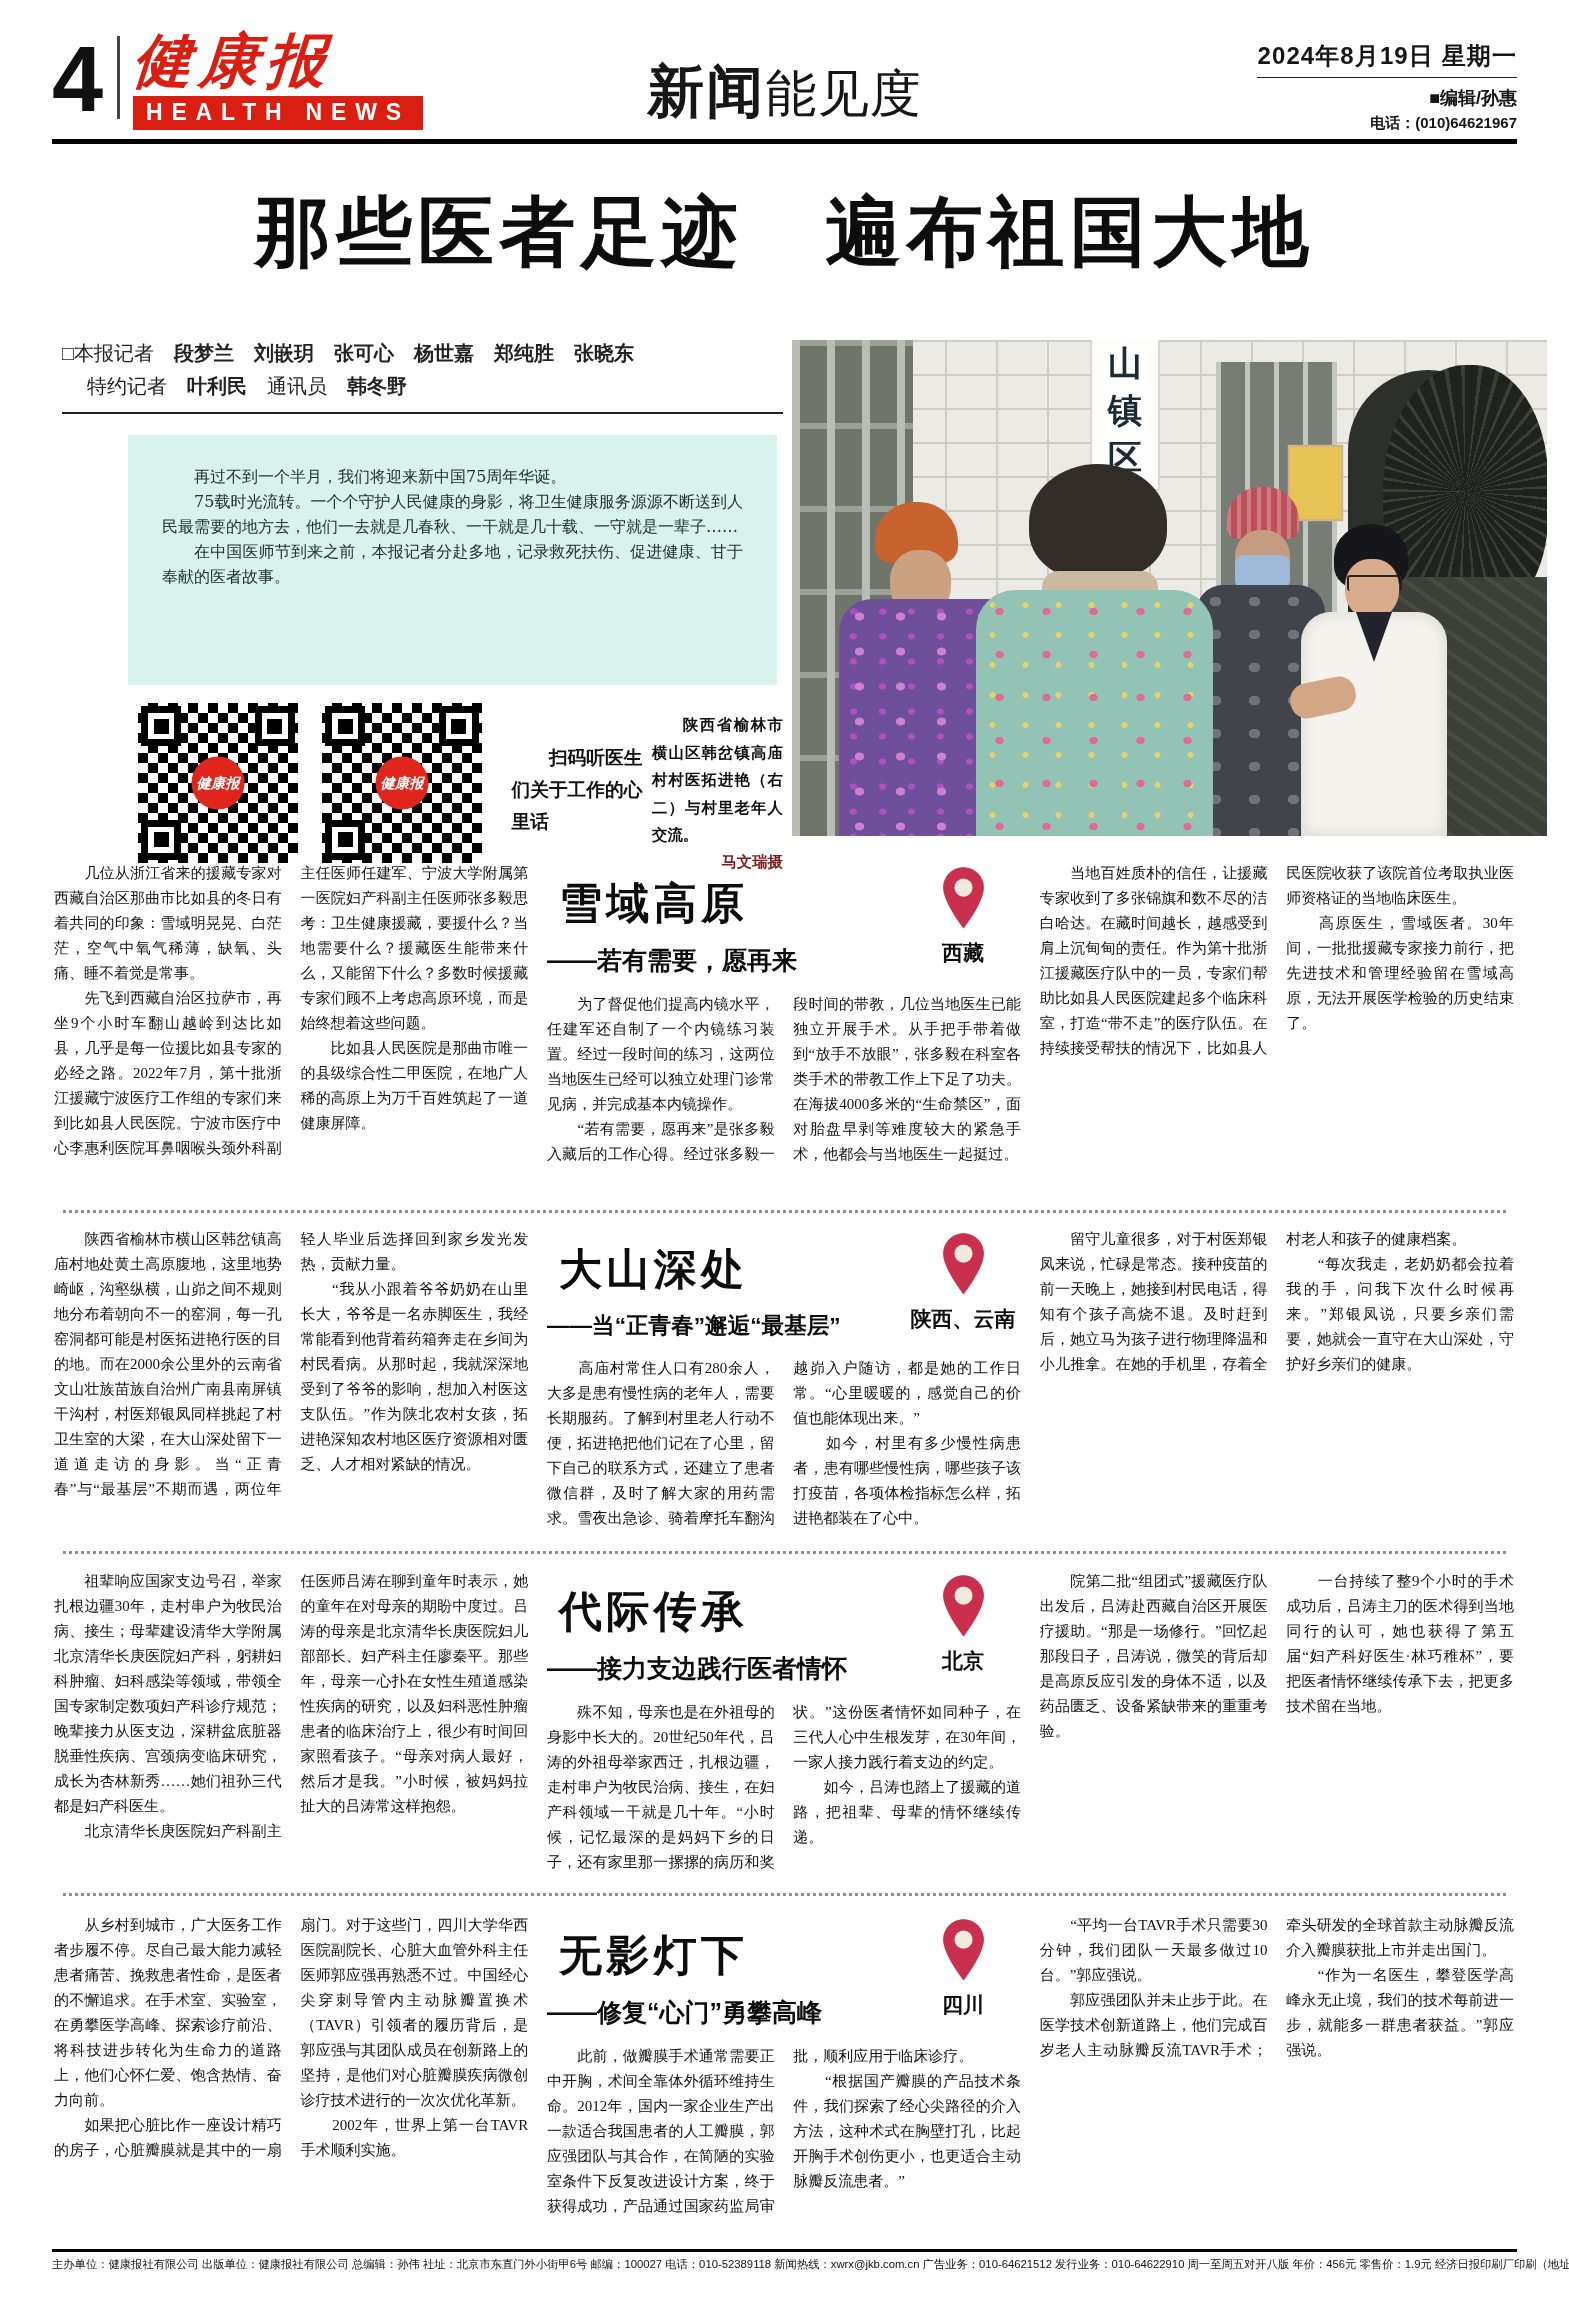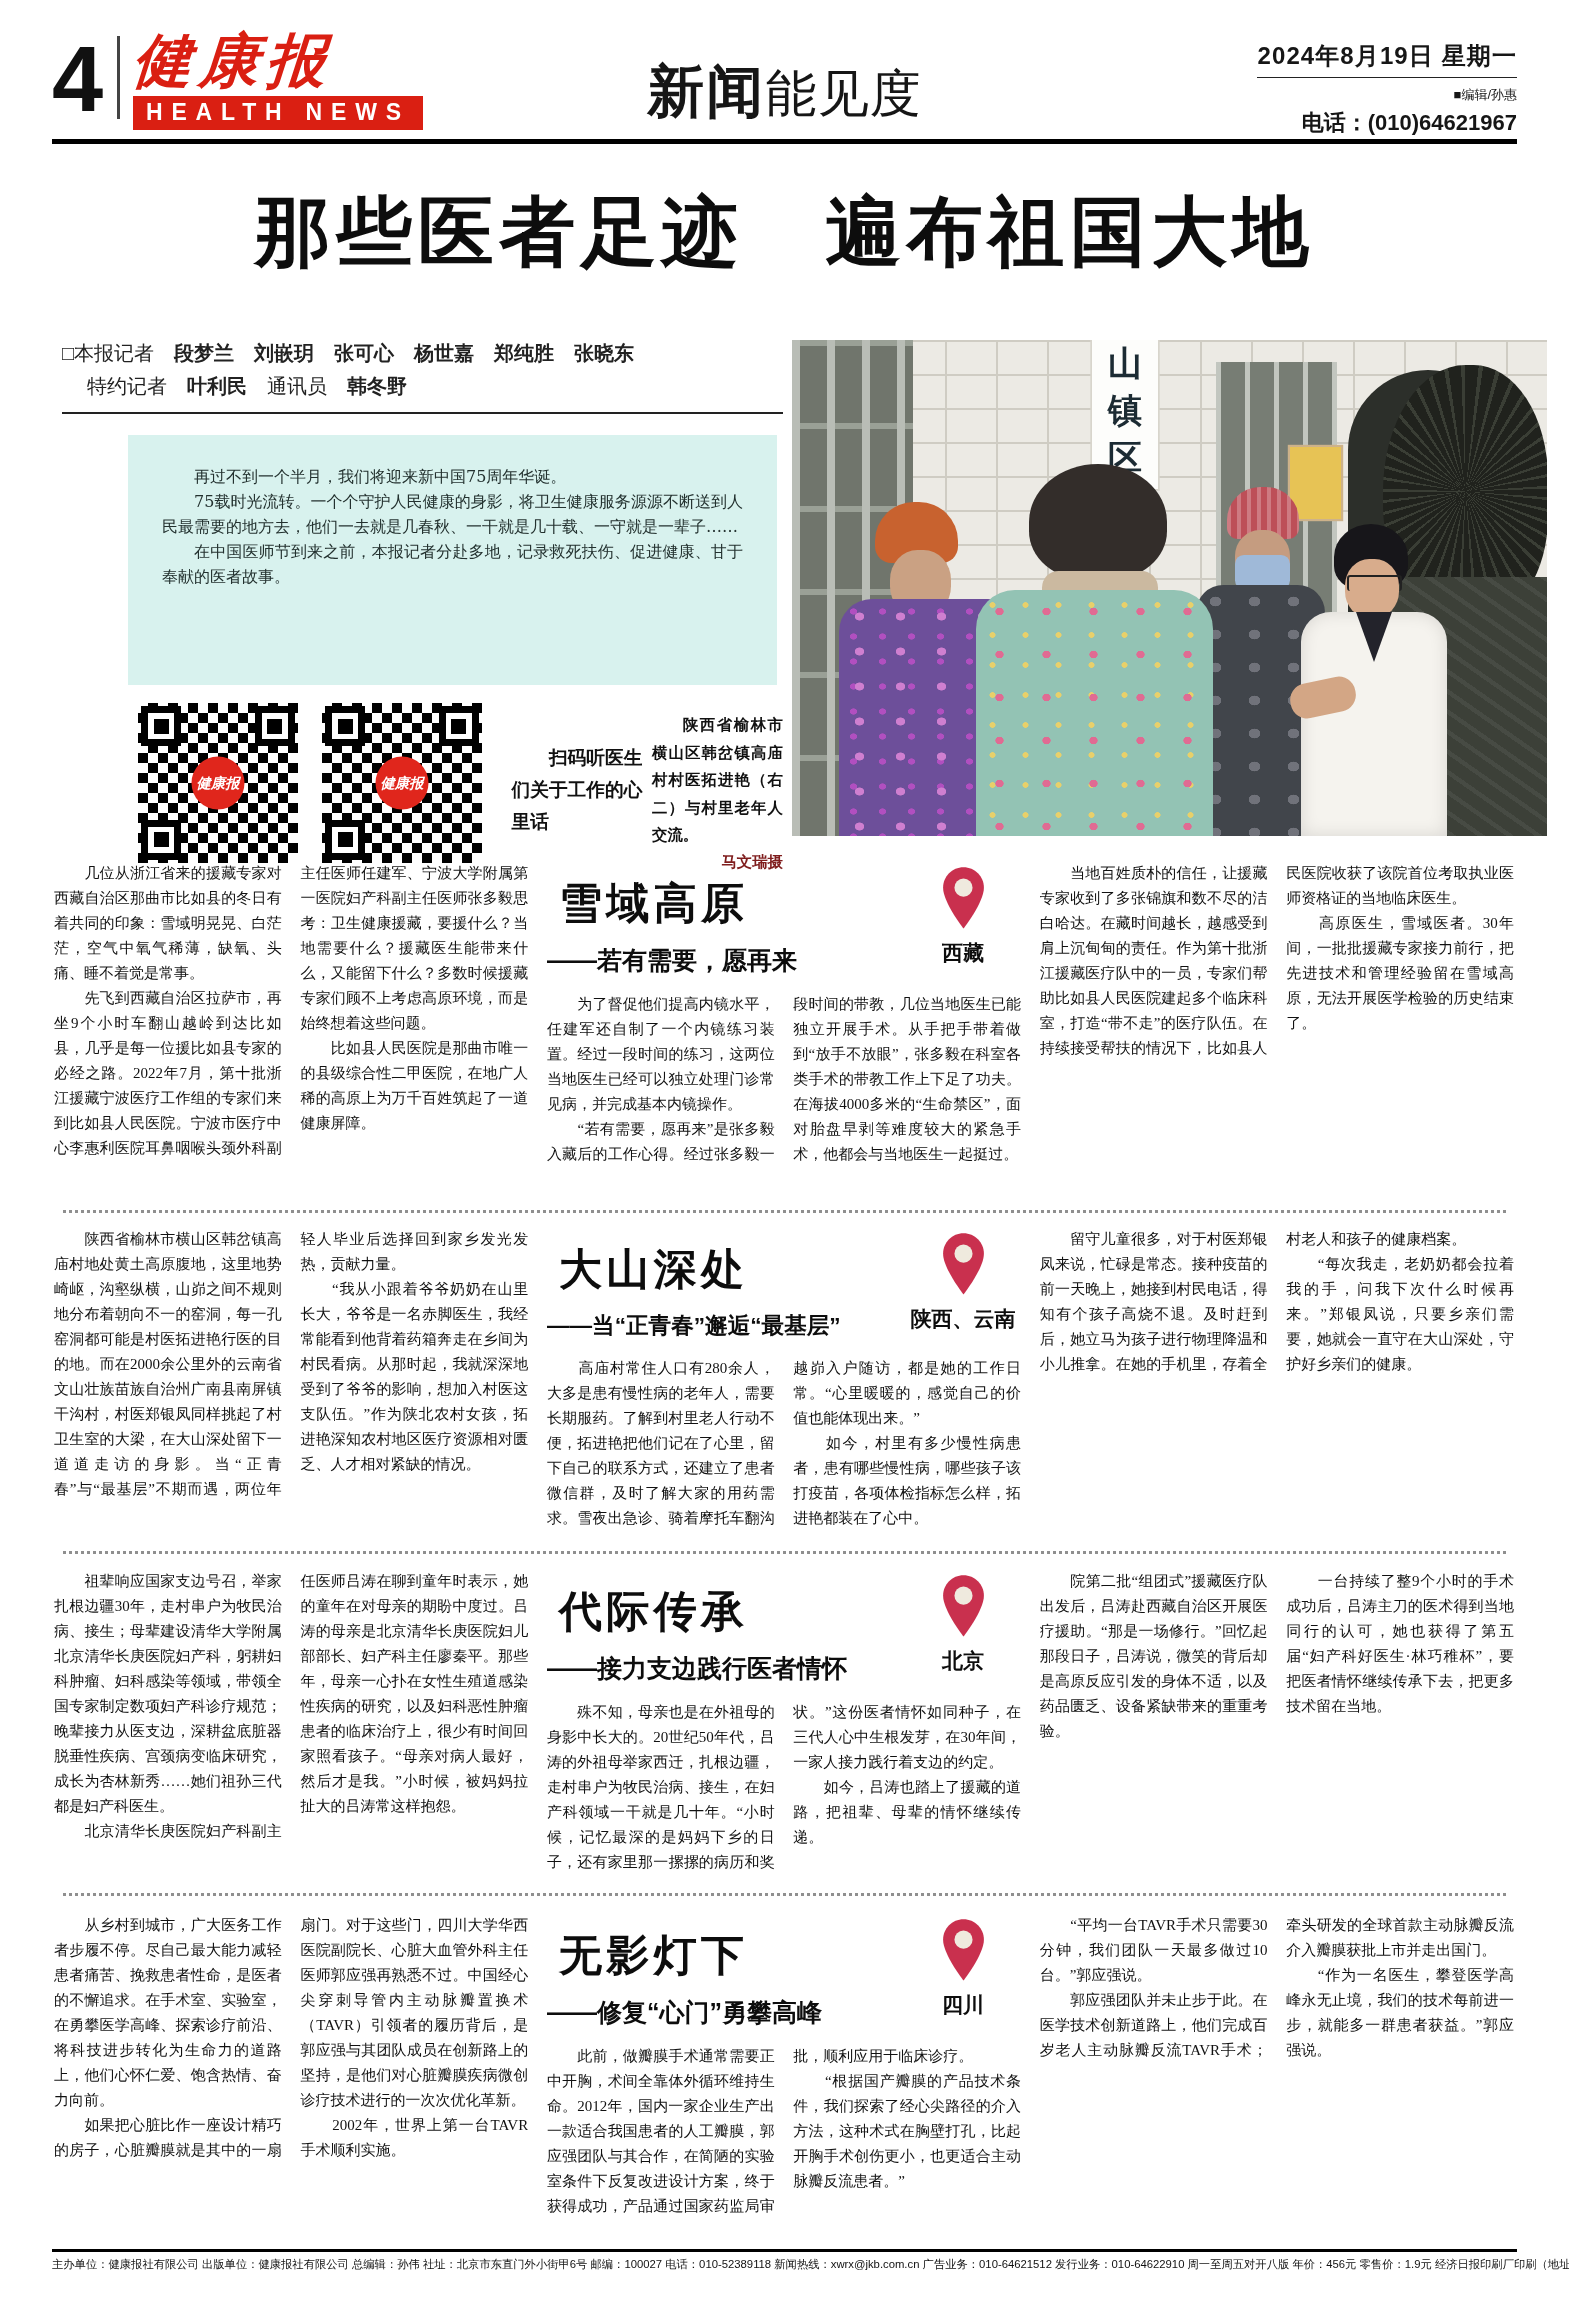--- a/index.html
+++ b/index.html
@@ -11,22 +11,22 @@
   .mh-left{position:absolute;left:0;top:0;display:flex;align-items:flex-start;}
   .page-no{font-family:"Liberation Sans",sans-serif;font-weight:900;font-size:92px;line-height:102px;color:#111;}
   .mh-div{width:2.2px;height:83px;background:#444;margin:8.3px 13.2px 0 14.3px;}
   .brand-cn{font-family:"DejaVu Serif",serif;font-style:italic;font-weight:bold;font-size:59px;line-height:65px;color:#da1f12;letter-spacing:7.7px;transform:skewX(-4deg);}
   .brand-en{display:inline-block;background:#da1f12;color:#fff;font-family:"Liberation Sans",sans-serif;font-weight:900;font-size:23px;letter-spacing:8.8px;padding:3.3px 13.2px 4.4px 13.2px;margin-top:3.3px;}
   .mh-center{position:absolute;left:50%;top:26.4px;transform:translateX(-50%);white-space:nowrap;}
   .mh-center .t-serif{font-family:"Liberation Serif",serif;font-weight:700;font-size:57px;letter-spacing:2.2px;}
   .mh-center .t-bold{font-family:"Liberation Sans",sans-serif;font-weight:400;font-size:51px;letter-spacing:1.1px;}
   .mh-right{position:absolute;right:0;top:12px;text-align:right;font-family:"Liberation Sans",sans-serif;}
   .mh-date{font-weight:900;font-size:24px;letter-spacing:1.1px;padding-bottom:5.5px;border-bottom:1.7px solid #222;}
-  .mh-editor{font-weight:400;font-size:13px;margin-top:7.7px;}
-  .mh-phone{font-weight:700;font-size:22px;margin-top:4.4px;}
+  .mh-editor{font-weight:700;font-size:18px;margin-top:7.7px;}
+  .mh-phone{font-weight:700;font-size:15px;margin-top:4.4px;}
   .top-rule{left:52px;top:139px;width:1465px;height:5px;background:#000;}
 
   
   .headline{left:0;top:182px;width:1569px;text-align:center;font-family:"Liberation Sans",sans-serif;font-weight:900;font-size:76px;letter-spacing:5.5px;color:#0d0d0d;}
 
   
   .byline{left:62px;top:337px;width:732px;font-family:"Liberation Sans",sans-serif;font-size:20px;line-height:33px;color:#222;}
   .byline .lab{font-weight:400;}
   .byline .nm{font-weight:900;}
   .byline .row2{padding-left:25px;}

